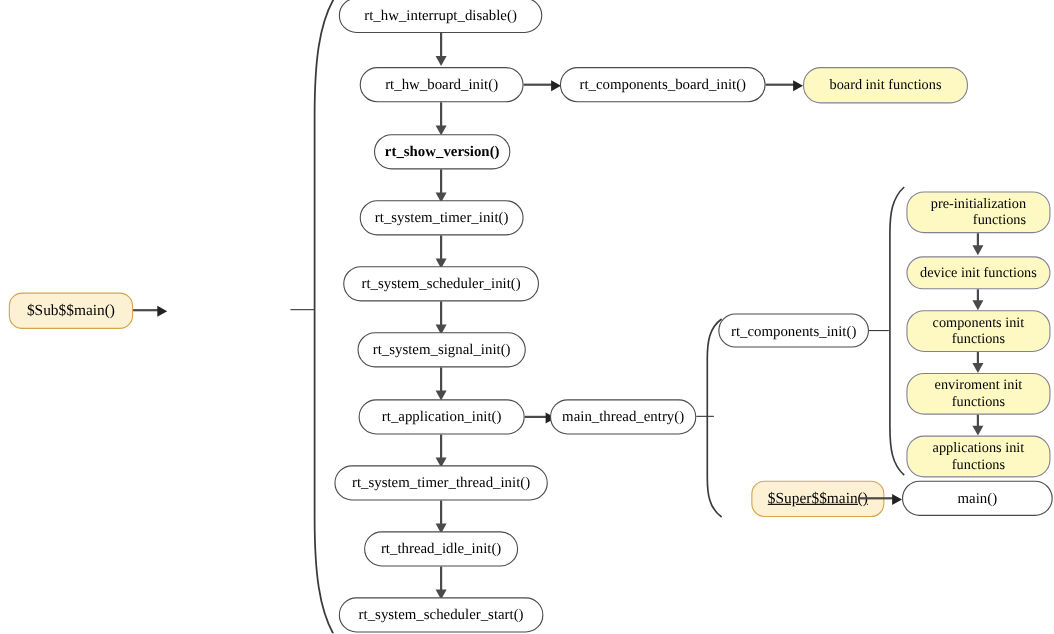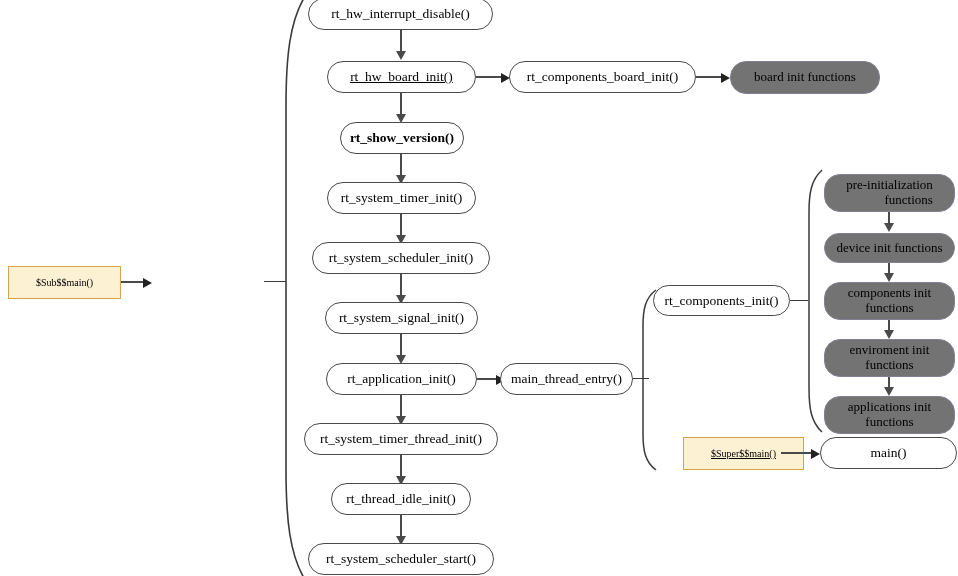--- a/index.html
+++ b/index.html
@@ -30,29 +30,29 @@
   .node.round {
     border: 1.4px solid #4a4a4a;
     border-radius: 18px;
     background: #ffffff;
     font-size: 13.5px;
   }
   
   .node.blue {
     border: 1.4px solid #808294;
     border-radius: 16px;
-    background: #737373;
+    background: #fef9c3;
     font-size: 13px;
   }
   
   .node.yellow {
     border: 1.3px solid #d6a44a;
-    border-radius: 0;
+    border-radius: 12px;
     background: #fdf1d4;
-    font-size: 10px;
+    font-size: 14px;
   }
   
   .vline {
     position: absolute;
     width: 2px;
     background: #4a4a4a;
   }
   .hline {
     position: absolute;
     height: 2px;
@@ -98,21 +98,21 @@
                M 14 275
                L 14 474
                C 14 524, 18 558, 32 582" fill="none" stroke="#3a3a3a" stroke-width="1.6"></path>
     </svg>
   </div>
 
   <div class="node round" style="left:308px; top:-2px; width:185px; height:32px;">rt_hw_interrupt_disable()</div>
   <div class="vline" style="left:400px; top:30px; width:2px; height:22px;"></div>
   <div class="arrow-down" style="left:396px; top:51px;"></div>
 
-  <div class="node round" style="left:327px; top:61px; width:149px; height:32px;text-decoration:underline;">rt_hw_board_init()</div>
+  <div class="node round" style="left:327px; top:61px; width:149px; height:32px;">rt_hw_board_init()</div>
   <div class="vline" style="left:400px; top:93px; width:2px; height:22px;"></div>
   <div class="arrow-down" style="left:396px; top:114px;"></div>
 
   <div class="node round" style="left:340px; top:122px; width:124px; height:32px;font-weight:bold;">rt_show_version()</div>
   <div class="vline" style="left:400px; top:154px; width:2px; height:22px;"></div>
   <div class="arrow-down" style="left:396px; top:175px;"></div>
 
   <div class="node round" style="left:327px; top:182px; width:149px; height:32px;">rt_system_timer_init()</div>
   <div class="vline" style="left:400px; top:214px; width:2px; height:22px;"></div>
   <div class="arrow-down" style="left:396px; top:235px;"></div>

